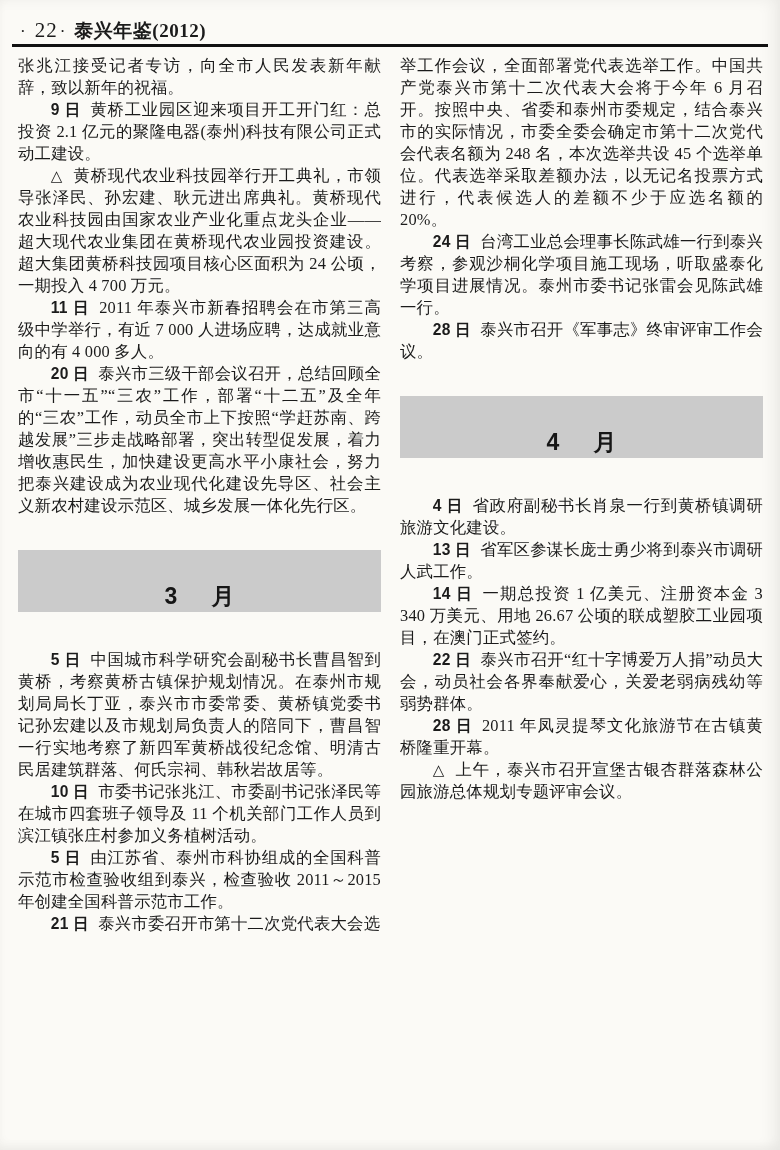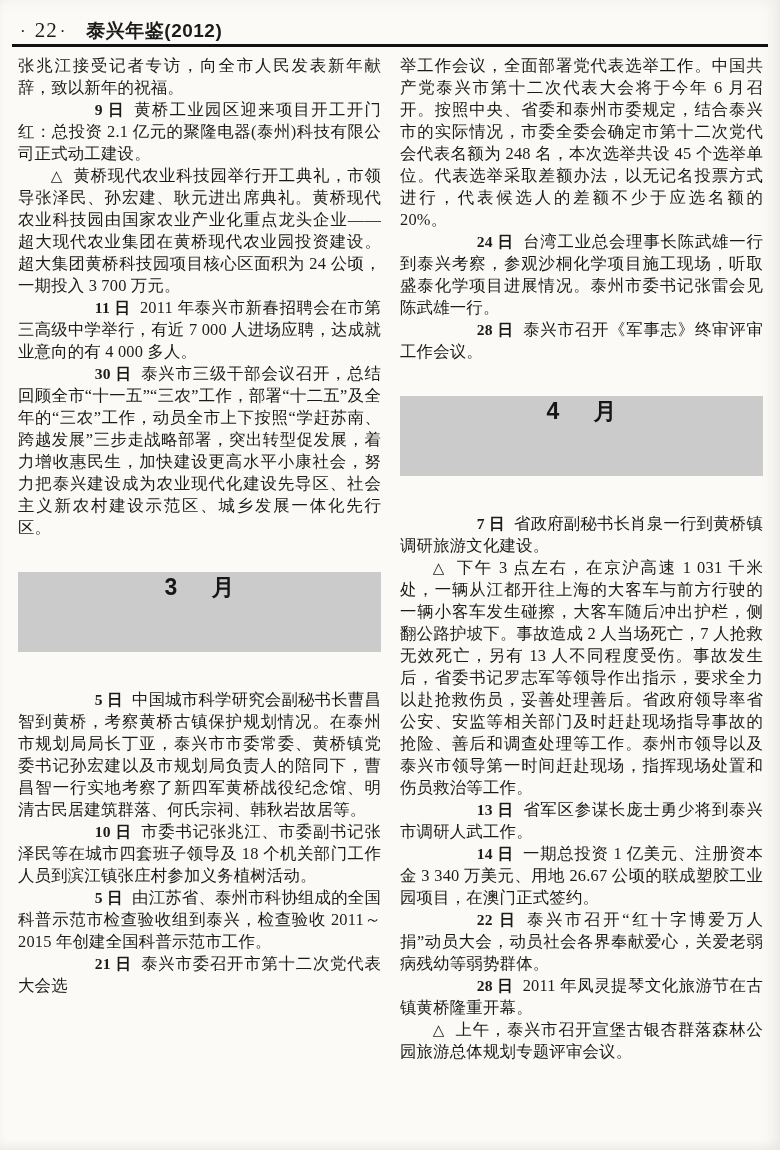--- a/index.html
+++ b/index.html
@@ -17,57 +17,56 @@
     overflow:hidden;
   }
   .page-header{
     position:absolute;top:18px;left:18px;right:14px;
     display:flex;align-items:baseline;
     white-space:nowrap;
   }
   .dot-sep{font-size:17px;margin:0 9px 0 2px;}
   .page-num{font-size:21px;letter-spacing:1px;}
   .book-title{
-    font-family:Liberation Sans, sans-serif;
-    font-weight:bold;font-size:19px;margin-left:12px;letter-spacing:0.5px;
+    font-family:Liberation Serif, serif;
+    font-weight:bold;font-size:19px;margin-left:0;letter-spacing:0.5px;
   }
   .header-rule{
     position:absolute;top:44px;left:12px;width:756px;height:3px;
     background:#111;
   }
   .columns{
     position:absolute;top:55px;left:18px;
     display:flex;gap:19px;
   }
   .col{width:363px;}
   .col p{
     margin:0;
     font-size:16.4px;
     line-height:22px;
     text-align:justify;
     text-indent:2em;
     letter-spacing:0.2px;
   }
   .col p.cont{text-indent:0;font-family:Liberation Serif, serif;}
   .date-label{
-    font-family:Liberation Serif, serif;
+    font-family:Liberation Sans, sans-serif;
     font-weight:bold;
     font-size:15.6px;
     margin-right:0.6em;
-    margin-left:44px;
   }
   .tri-label{
     font-size:15px;
     margin-right:0.7em;
   }
   .month-box{
-    height:80px;
+    height:62px;
     margin:33px 0 37px 0;
     background:#cbcbcb;
-    display:flex;align-items:flex-start;justify-content:center;
+    display:flex;align-items:flex-end;justify-content:center;
   }
   .month-label{
     font-family:"Liberation Sans","DejaVu Sans",sans-serif;
     font-weight:bold;
     font-size:23px;
     word-spacing:1.2em;
     color:#161616;
   }
 </style>
 </head>
@@ -81,45 +80,44 @@
     <span class="dot-sep">·</span>
     <span class="book-title">泰兴年鉴(2012)</span>
   </div>
   <div class="header-rule"></div>
 
   <div class="columns">
 
     <div class="col">
       <p class="cont"><span>张兆江接受记者专访，向全市人民发表新年献辞，致以新年的祝福。</span></p>
       <p><b class="date-label">9 日</b><span>黄桥工业园区迎来项目开工开门红：总投资 2.1 亿元的聚隆电器(泰州)科技有限公司正式动工建设。</span></p>
-      <p><span class="tri-label">△</span><span>黄桥现代农业科技园举行开工典礼，市领导张泽民、孙宏建、耿元进出席典礼。黄桥现代农业科技园由国家农业产业化重点龙头企业——超大现代农业集团在黄桥现代农业园投资建设。超大集团黄桥科技园项目核心区面积为 24 公顷，一期投入 3 700 万元。</span></p>
+      <p><span class="tri-label">△</span><span>黄桥现代农业科技园举行开工典礼，市领导张泽民、孙宏建、耿元进出席典礼。黄桥现代农业科技园由国家农业产业化重点龙头企业——超大现代农业集团在黄桥现代农业园投资建设。超大集团黄桥科技园项目核心区面积为 24 公顷，一期投入 4 700 万元。</span></p>
       <p><b class="date-label">11 日</b><span>2011 年泰兴市新春招聘会在市第三高级中学举行，有近 7 000 人进场应聘，达成就业意向的有 4 000 多人。</span></p>
-      <p><b class="date-label">30 日</b><span>泰兴市三级干部会议召开，总结回顾全市“十一五”“三农”工作，部署“十二五”及全年的“三农”工作，动员全市上下按照“学赶苏南、跨越发展”三步走战略部署，突出转型促发展，着力增收惠民生，加快建设更高水平小康社会，努力把泰兴建设成为农业现代化建设先导区、社会主义新农村建设示范区、城乡发展一体化先行区。</span></p>
+      <p><b class="date-label">20 日</b><span>泰兴市三级干部会议召开，总结回顾全市“十一五”“三农”工作，部署“十二五”及全年的“三农”工作，动员全市上下按照“学赶苏南、跨越发展”三步走战略部署，突出转型促发展，着力增收惠民生，加快建设更高水平小康社会，努力把泰兴建设成为农业现代化建设先导区、社会主义新农村建设示范区、城乡发展一体化先行区。</span></p>
 
       <div class="month-box">
         <span class="month-label">3 月</span>
       </div>
 
       <p><b class="date-label">5 日</b><span>中国城市科学研究会副秘书长曹昌智到黄桥，考察黄桥古镇保护规划情况。在泰州市规划局局长丁亚，泰兴市市委常委、黄桥镇党委书记孙宏建以及市规划局负责人的陪同下，曹昌智一行实地考察了新四军黄桥战役纪念馆、明清古民居建筑群落、何氏宗祠、韩秋岩故居等。</span></p>
-      <p><b class="date-label">10 日</b><span>市委书记张兆江、市委副书记张泽民等在城市四套班子领导及 18 个机关部门工作人员到滨江镇张庄村参加义务植树活动。</span></p>
+      <p><b class="date-label">10 日</b><span>市委书记张兆江、市委副书记张泽民等在城市四套班子领导及 11 个机关部门工作人员到滨江镇张庄村参加义务植树活动。</span></p>
       <p><b class="date-label">5 日</b><span>由江苏省、泰州市科协组成的全国科普示范市检查验收组到泰兴，检查验收 2011～2015 年创建全国科普示范市工作。</span></p>
       <p><b class="date-label">21 日</b><span>泰兴市委召开市第十二次党代表大会选</span></p>
     </div>
 
     <div class="col">
       <p class="cont"><span>举工作会议，全面部署党代表选举工作。中国共产党泰兴市第十二次代表大会将于今年 6 月召开。按照中央、省委和泰州市委规定，结合泰兴市的实际情况，市委全委会确定市第十二次党代会代表名额为 248 名，本次选举共设 45 个选举单位。代表选举采取差额办法，以无记名投票方式进行，代表候选人的差额不少于应选名额的 20%。</span></p>
       <p><b class="date-label">24 日</b><span>台湾工业总会理事长陈武雄一行到泰兴考察，参观沙桐化学项目施工现场，听取盛泰化学项目进展情况。泰州市委书记张雷会见陈武雄一行。</span></p>
       <p><b class="date-label">28 日</b><span>泰兴市召开《军事志》终审评审工作会议。</span></p>
 
       <div class="month-box">
         <span class="month-label">4 月</span>
       </div>
 
-      <p><b class="date-label">7 日</b><span>省政府副秘书长肖泉一行到黄桥镇调研旅游文化建设。</span></p>
-      <p><span class="tri-label">△</span><span>下午 3 点左右，在京沪高速 1 031 千米处，一辆从江都开往上海的大客车与前方行驶的一辆小客车发生碰擦，大客车随后冲出护栏，侧翻公路护坡下。事故造成 2 人当场死亡，7 人抢救无效死亡，另有 13 人不同程度受伤。事故发生后，省委书记罗志军等领导作出指示，要求全力以赴抢救伤员，妥善处理善后。省政府领导率省公安、安监等相关部门及时赶赴现场指导事故的抢险、善后和调查处理等工作。泰州市领导以及泰兴市领导第一时间赶赴现场，指挥现场处置和伤员救治等工作。</span></p>
+      <p><b class="date-label">4 日</b><span>省政府副秘书长肖泉一行到黄桥镇调研旅游文化建设。</span></p>
       <p><b class="date-label">13 日</b><span>省军区参谋长庞士勇少将到泰兴市调研人武工作。</span></p>
       <p><b class="date-label">14 日</b><span>一期总投资 1 亿美元、注册资本金 3 340 万美元、用地 26.67 公顷的联成塑胶工业园项目，在澳门正式签约。</span></p>
       <p><b class="date-label">22 日</b><span>泰兴市召开“红十字博爱万人捐”动员大会，动员社会各界奉献爱心，关爱老弱病残幼等弱势群体。</span></p>
       <p><b class="date-label">28 日</b><span>2011 年凤灵提琴文化旅游节在古镇黄桥隆重开幕。</span></p>
       <p><span class="tri-label">△</span><span>上午，泰兴市召开宣堡古银杏群落森林公园旅游总体规划专题评审会议。</span></p>
 
     </div>
 
   </div>
 </div>

